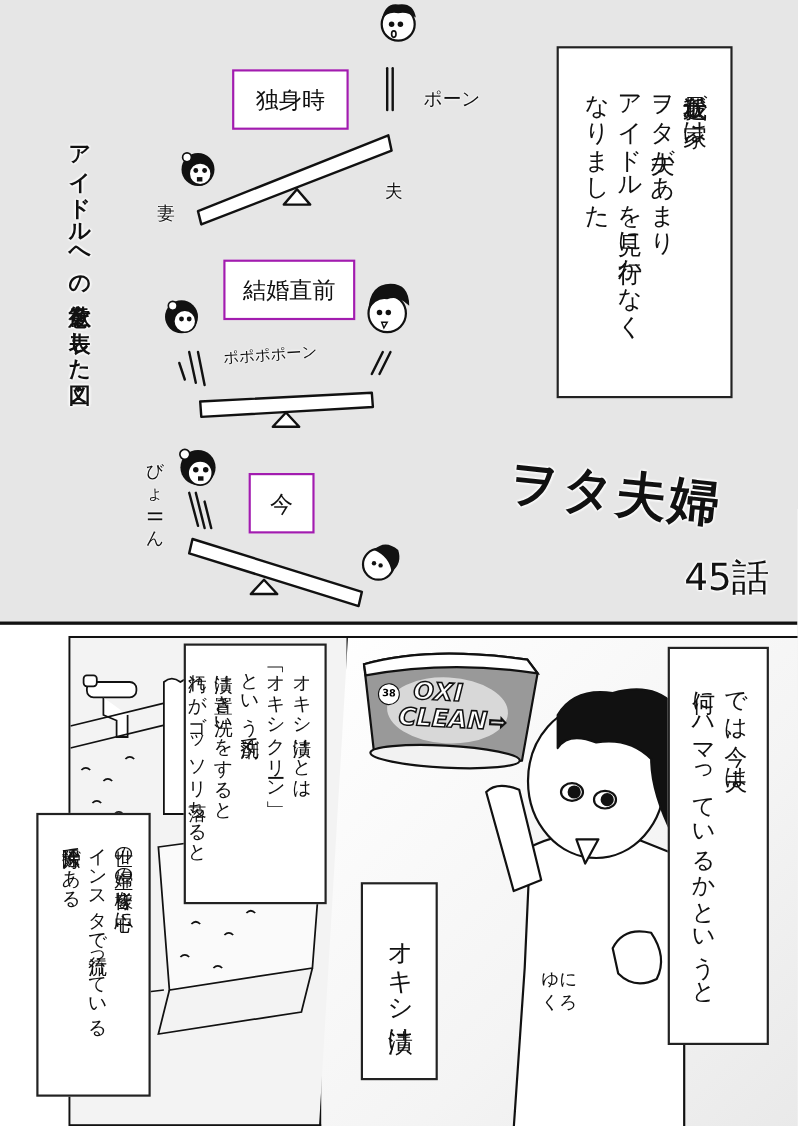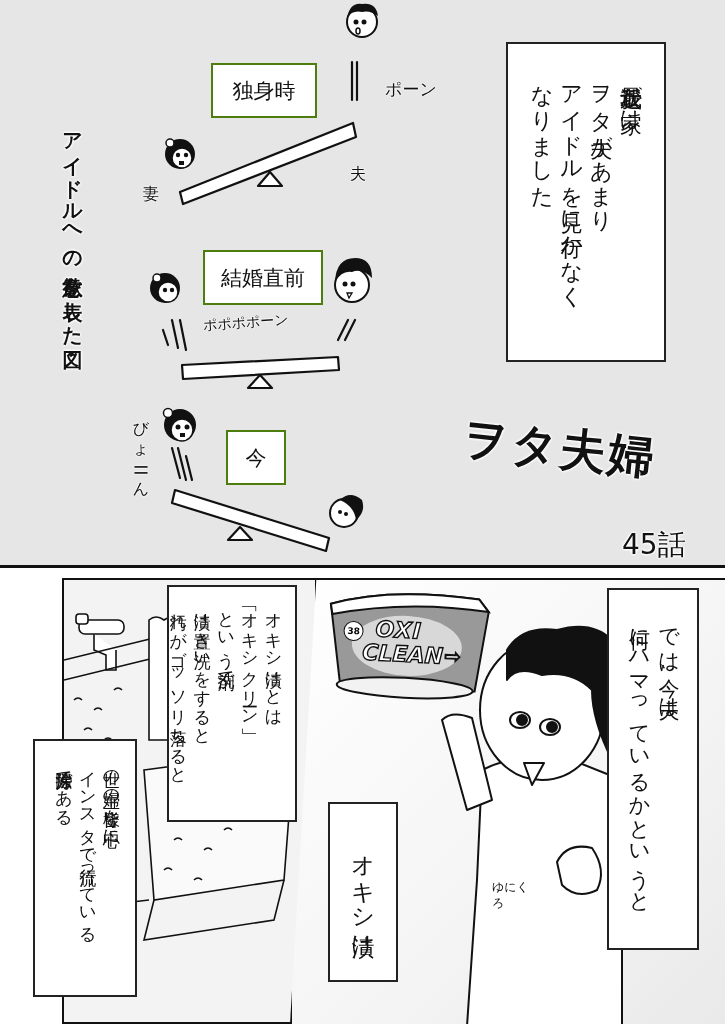--- a/index.html
+++ b/index.html
@@ -1,49 +1,49 @@
 <!DOCTYPE html>
 <html><head>
 <meta charset="utf-8">
 <style>
   html,body{margin:0;padding:0;}
   body{width:725px;height:1024px;position:relative;overflow:hidden;background:#ffffff;font-family:"DejaVu Sans",sans-serif;}
   .top-panel{position:absolute;left:0;top:0;width:725px;height:565px;background:#e6e6e6;}
   .divider{position:absolute;left:0;top:565px;width:725px;height:3px;background:#111;}
   .vbox{position:absolute;background:#fff;border:2px solid #222;box-sizing:border-box;writing-mode:vertical-rl;font-family:"DejaVu Sans",sans-serif;color:#111;line-height:1.35;}
   .vtext{writing-mode:vertical-rl;position:absolute;}
-  .label-box{position:absolute;background:#fff;border:2px solid #4d7c0f;box-sizing:border-box;display:flex;align-items:center;justify-content:center;font-size:21px;color:#111;}
+  .label-box{position:absolute;background:#fff;border:2px solid #a21caf;box-sizing:border-box;display:flex;align-items:center;justify-content:center;font-size:21px;color:#111;}
   .outlined{color:#111;text-shadow:0 0 3px #fff,0 0 3px #fff,0 0 3px #fff,0 0 3px #fff;}
   .sfx{position:absolute;font-size:15px;color:#111;text-shadow:0 0 2px #fff,0 0 2px #fff,0 0 2px #fff;}
   .panel{position:absolute;overflow:hidden;box-sizing:border-box;}
   svg{position:absolute;overflow:visible;}
 </style>
 </head>
 <body>
 
 <div class="top-panel">
 
   <div class="vbox" style="left:506px;top:42px;width:160px;height:320px;padding:26px 18px;font-size:22px;">
     <span>最近我が家は</span><br>
     <span>ヲタ夫があまり</span><br>
     <span>アイドルを見に行かなく</span><br>
     <span>なりました</span>
   </div>
 
   <div class="vtext outlined" style="left:60px;top:118px;font-size:20px;font-weight:bold;font-family:'DejaVu Serif',serif;letter-spacing:1px;">アイドルへの意欲を表した図</div>
 
   <div class="outlined" style="position:absolute;left:462px;top:418px;font-size:46px;font-weight:bold;transform:rotate(6deg);letter-spacing:2px;">ヲタ夫婦</div>
-  <div class="outlined" style="position:absolute;left:622px;top:502px;font-size:28px;margin-top:24px;">45話</div>
+  <div class="outlined" style="position:absolute;left:622px;top:502px;font-size:34px;">45話</div>
 
   <div class="label-box" style="left:211px;top:63px;width:106px;height:55px;">独身時</div>
   <div class="sfx" style="left:385px;top:78px;font-size:17px;text-align:right;">ポーン</div>
   <div class="sfx" style="left:143px;top:184px;font-size:16px;">妻</div>
   <div class="sfx" style="left:350px;top:164px;font-size:16px;">夫</div>
 
-  <div class="label-box" style="left:203px;top:236px;width:120px;height:55px;margin-top:14px;">結婚直前</div>
+  <div class="label-box" style="left:203px;top:236px;width:120px;height:55px;">結婚直前</div>
   <div class="sfx" style="left:203px;top:314px;font-size:14px;transform:rotate(-4deg);">ポポポポーン</div>
 
   <div class="label-box" style="left:226px;top:430px;width:60px;height:55px;">今</div>
   <div class="vtext sfx" style="left:130px;top:410px;font-size:16px;letter-spacing:6px;">びょーーん</div>
 
   <svg width="725" height="565" style="left:0;top:0;">
     <g stroke="#111" stroke-width="2.2" fill="#fff" stroke-linejoin="round" stroke-linecap="round">
 
       <polygon points="180,192 353,123 356,137 183,204"></polygon>
       <polygon points="258,186 270,172 282,186"></polygon>
@@ -183,21 +183,21 @@
       <path d="M2,20 Q60,0 150,8 L160,20 Q80,12 4,30 Z" fill="#fff" stroke="#111" stroke-width="2"></path>
       <ellipse cx="80" cy="100" rx="68" ry="10" fill="#f2f2f2" stroke="#111" stroke-width="2"></ellipse>
       <ellipse cx="80" cy="58" rx="55" ry="30" fill="#d8d8d8"></ellipse>
     </svg>
     <div style="position:absolute;left:16px;top:36px;width:18px;height:18px;border:1.5px solid #111;border-radius:50%;background:#fff;font-size:9px;font-weight:bold;display:flex;align-items:center;justify-content:center;">38</div>
     <div style="position:absolute;left:48px;top:30px;font-size:22px;font-weight:bold;font-style:italic;color:#fff;-webkit-text-stroke:1.4px #111;letter-spacing:1px;">OXI</div>
     <div style="position:absolute;left:36px;top:54px;font-size:22px;font-weight:bold;font-style:italic;color:#fff;-webkit-text-stroke:1.4px #111;">CLEAN</div>
     <div style="position:absolute;left:118px;top:54px;font-size:20px;color:#fff;-webkit-text-stroke:1px #111;">⇨</div>
   </div>
 
-  <div style="position:absolute;left:200px;top:300px;font-size:12px;color:#111;width:40px;line-height:1.3;">ゆにくろ</div>
+  <div style="position:absolute;left:200px;top:300px;font-size:16px;color:#111;width:40px;line-height:1.3;">ゆにくろ</div>
 </div>
 
 <div class="vbox" style="left:607px;top:588px;width:92px;height:362px;padding:24px 14px;font-size:21px;line-height:1.4;">
   <span>では今、夫は</span><br>
   <span>何にハマっているかというと</span>
 </div>
 
 <div class="vbox" style="left:328px;top:802px;width:70px;height:180px;padding:26px 0;font-size:23px;display:flex;align-items:center;justify-content:center;">
   <span>オキシ漬け</span>
 </div>

